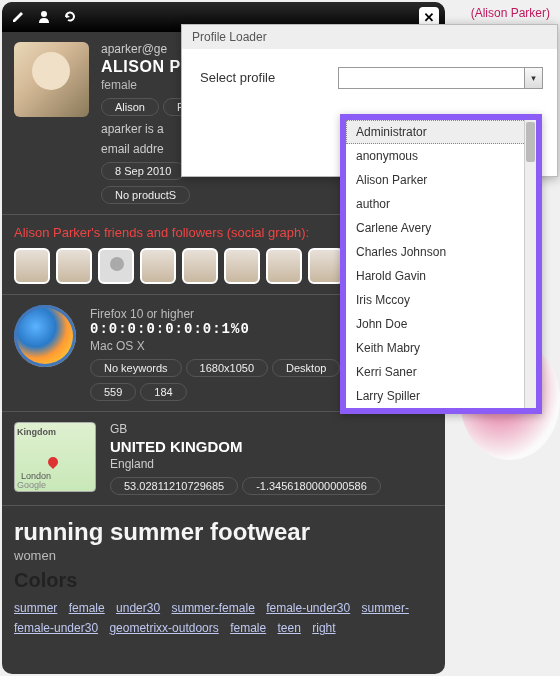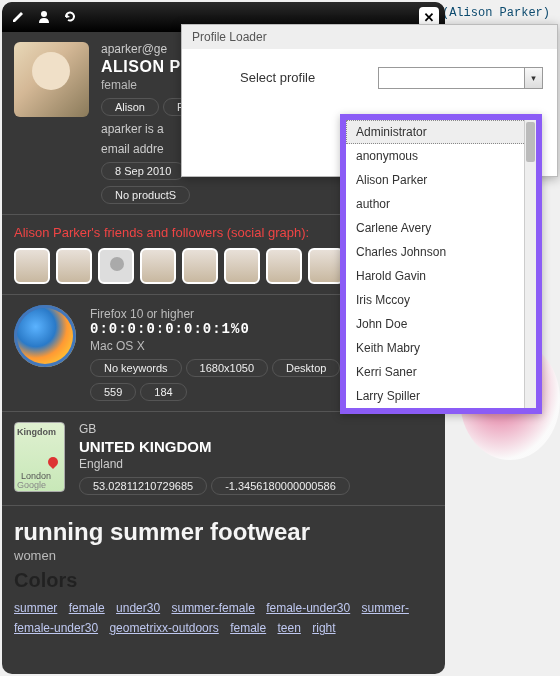--- a/index.html
+++ b/index.html
@@ -16,23 +16,22 @@
     position: absolute;
     right: 0; top: 340px;
     width: 100px; height: 120px;
     background: radial-gradient(ellipse at 40% 40%, #fc6bbd 0%, #e878a0 30%, #fff 70%);
     border-radius: 50%;
     opacity: 0.7;
   }
   .top-right {
     position: absolute;
     right: 10px; top: 6px;
-    color: #0c4a6e;
+    color: #be185d;
     font-size: 12px;
-    font-family: Liberation Mono, monospace;
   }
   
   .panel {
     position: absolute;
     left: 2px; top: 2px;
     width: 443px; height: 672px;
     background: rgba(40,40,40,0.92);
     border-radius: 10px;
     color: #e8e8e8;
     overflow: hidden;
@@ -110,21 +109,21 @@
     width: 62px; height: 62px;
     border-radius: 50%;
     background: radial-gradient(circle at 35% 35%, #5bb3ff 0%, #2a7ac8 35%, #ff9933 55%, #ffcc33 80%);
     flex-shrink: 0;
     box-shadow: inset 0 0 0 3px #4277bb;
   }
   .tech-info { margin-left: 14px; }
   .ip { font-family: 'Courier New', monospace; font-weight: bold; color: #fff; font-size: 14px; letter-spacing: 1px; }
   .geo-row { display: flex; }
   .map {
-    width: 51px; height: 70px;
+    width: 82px; height: 70px;
     background: linear-gradient(#dff0d0,#c8e8b8);
     border-radius: 4px;
     flex-shrink: 0;
     position: relative;
     font-size: 9px;
     color: #555;
     border:1px solid #aaa;
   }
   .map-lbl{position:absolute;}
   .pin{position:absolute;left:33px;top:34px;width:10px;height:10px;background:#d33;border-radius:50% 50% 50% 0;transform:rotate(-45deg);}
@@ -147,21 +146,21 @@
     border: 1px solid #bbb;
     box-shadow: 0 2px 10px rgba(0,0,0,0.3);
     z-index: 20;
   }
   .modal-header {
     background: #eee;
     padding: 5px 10px;
     font-size: 12px;
     color: #555;
   }
-  .modal-body { padding: 18px 14px 14px 18px; display: flex; align-items: flex-start; gap: 18px; margin-left: 40px; }
+  .modal-body { padding: 18px 14px 14px 18px; display: flex; align-items: flex-start; gap: 18px; }
   .modal-label { font-size: 13px; color: #333; padding-top:3px; width:120px; }
   .combo {
     flex: 1;
     height: 22px;
     border: 1px solid #999;
     position: relative;
     background:#fff;
   }
   .combo input {
     width: calc(100% - 20px);

